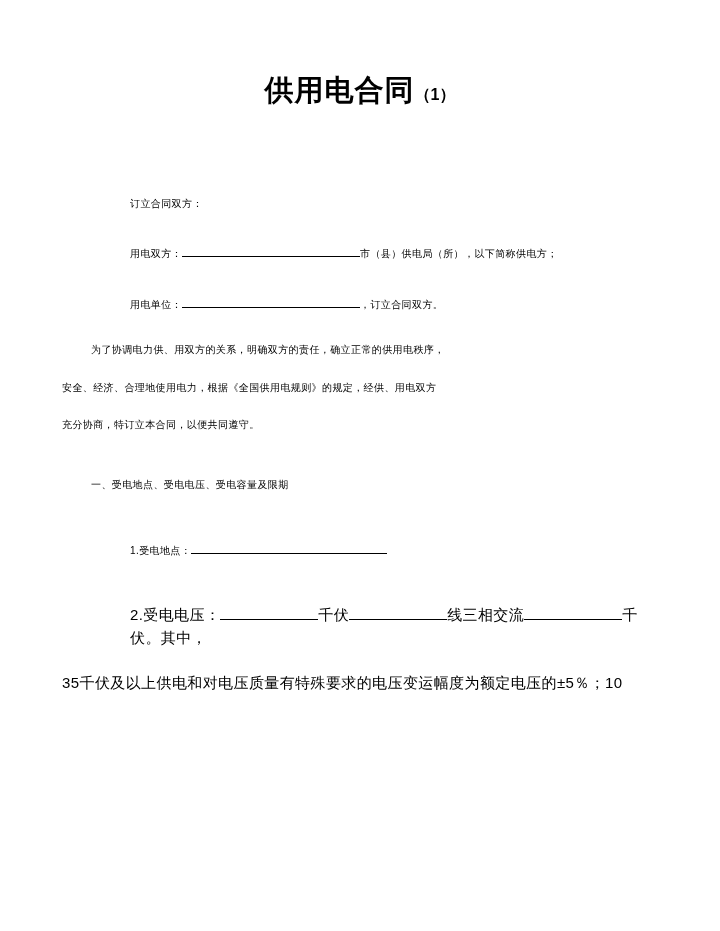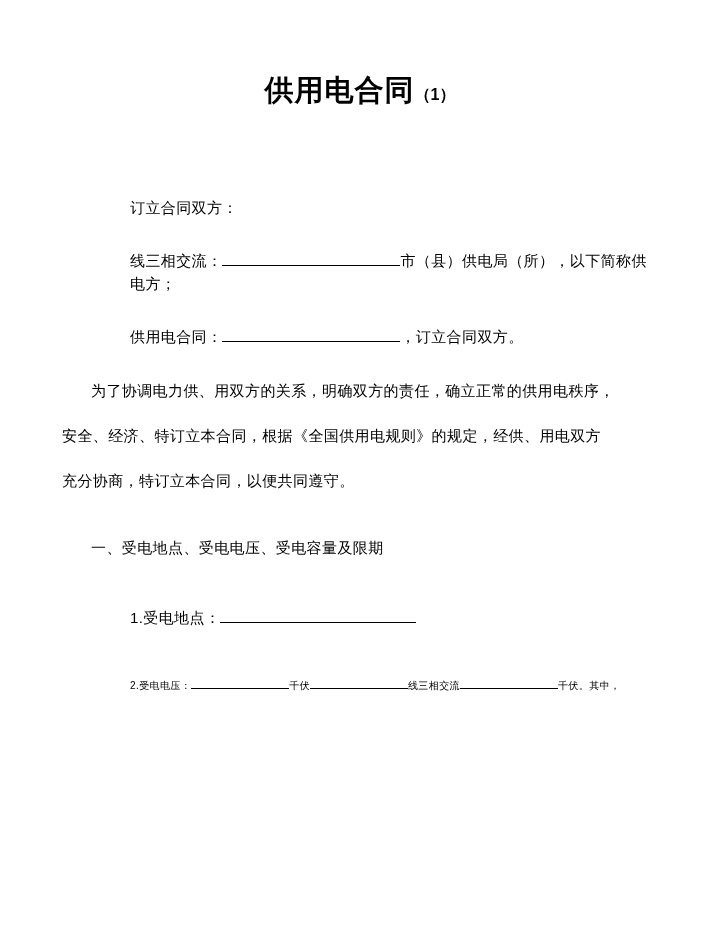--- a/index.html
+++ b/index.html
@@ -35,21 +35,21 @@
   .doc-title .title-suffix {
     font-size: 16px;
     font-weight: bold;
     letter-spacing: 0;
   }
   .body-block {
     margin-top: 86px;
   }
   p.line {
     margin: 0 0 30px 0;
-    font-size: 15px;
+    font-size: 10px;
     line-height: 1.55;
     letter-spacing: 0.4px;
     color: #000;
   }
   p.indent1 {
     text-indent: 0;
     padding-left: 68px;
   }
   p.indent-sub {
     padding-left: 68px;
@@ -79,58 +79,59 @@
     height: 15px;
   }
   .b-med   { width: 98px; }
   .b-xlong { width: 178px; }
   .b-xxlong{ width: 196px; }
   .tail-group {
     margin-top: 44px;
   }
   p.tail-line {
     margin: 0 0 22px 0;
-    font-size: 10px;
+    font-size: 15px;
     line-height: 1.55;
     letter-spacing: 0.4px;
   }
 </style>
 </head>
 <body>
 
 <div class="page">
 
   <h1 class="doc-title">
     <span>供用电合同</span><span class="title-suffix">（1）</span>
   </h1>
 
   <div class="body-block">
 
     <p class="line indent1">订立合同双方：</p>
 
     <p class="line indent1">
-      <span>线三相交流：</span><span class="blank b-xlong"></span><span>市（县）供电局（所），以下简称供电方；</span>
+      <span>用电双方：</span><span class="blank b-xlong"></span><span>市（县）供电局（所），以下简称供电方；</span>
     </p>
 
     <p class="line indent1">
-      <span>供用电合同：</span><span class="blank b-xlong"></span><span>，订立合同双方。</span>
+      <span>用电单位：</span><span class="blank b-xlong"></span><span>，订立合同双方。</span>
     </p>
 
     <div class="para-group">
       <p class="line para">为了协调电力供、用双方的关系，明确双方的责任，确立正常的供用电秩序，</p>
-      <p class="line para-cont">安全、经济、特订立本合同，根据《全国供用电规则》的规定，经供、用电双方</p>
+      <p class="line para-cont">安全、经济、合理地使用电力，根据《全国供用电规则》的规定，经供、用电双方</p>
       <p class="line para-cont">充分协商，特订立本合同，以便共同遵守。</p>
     </div>
 
     <p class="line section-head">一、受电地点、受电电压、受电容量及限期</p>
 
     <p class="line indent-sub">
       <span>1.受电地点：</span><span class="blank b-xxlong"></span>
     </p>
 
     <div class="tail-group">
       <p class="tail-line indent-sub">
         <span>2.受电电压：</span><span class="blank b-med"></span><span>千伏</span><span class="blank b-med"></span><span>线三相交流</span><span class="blank b-med"></span><span>千伏。其中，</span>
       </p>
+      <p class="tail-line">35千伏及以上供电和对电压质量有特殊要求的电压变运幅度为额定电压的±5％；10</p>
     </div>
 
   </div>
 </div>
 
 </body></html>

